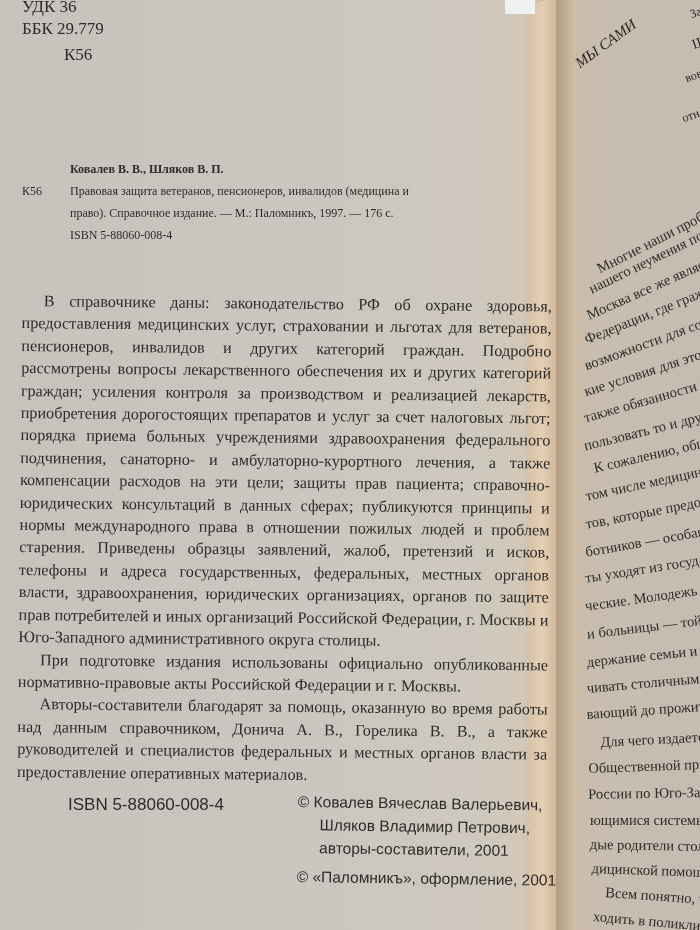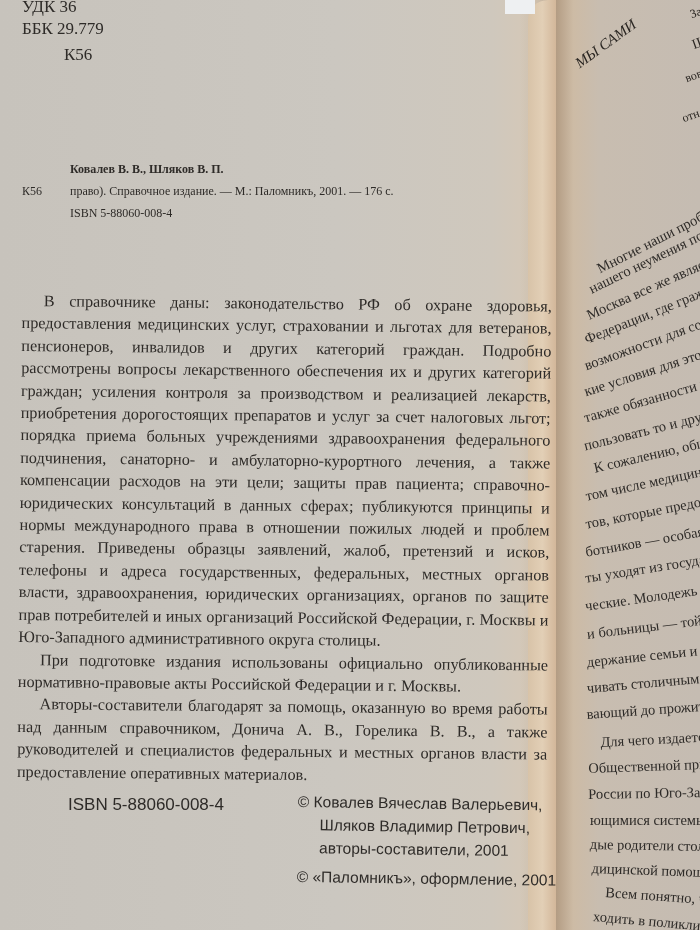--- a/index.html
+++ b/index.html
@@ -72,21 +72,22 @@
 
 <div class="meta udk">УДК 36</div>
 <div class="meta bbk">ББК 29.779</div>
 <div class="meta k56top">К56</div>
 
 <div class="biblio">
   <div class="authors">Ковалев В. В., Шляков В. П.</div>
   <div class="row">
     <div class="code">К56</div>
     <div class="body">
-      <div style="white-space:nowrap">право). Справочное издание. — М.: Паломникъ, 2001. — 176 с.</div>
+      <div style="white-space:nowrap">Правовая защита ветеранов, пенсионеров, инвалидов (медицина и</div>
+      <div style="white-space:nowrap">право). Справочное издание. — М.: Паломникъ, 1997. — 176 с.</div>
     </div>
   </div>
   <div class="isbn">ISBN 5-88060-008-4</div>
 </div>
 
 <div class="abstract">
   <p>В справочнике даны: законодательство РФ об охране здоровья, предоставления медицинских услуг, страховании и льготах для ветеранов, пенсионеров, инвалидов и других категорий граждан. Подробно рассмотрены вопросы лекарственного обеспечения их и других категорий граждан; усиления контроля за производством и реализацией лекарств, приобретения дорогостоящих препаратов и услуг за счет налоговых льгот; порядка приема больных учреждениями здравоохранения федерального подчинения, санаторно- и амбулаторно-курортного лечения, а также компенсации расходов на эти цели; защиты прав пациента; справочно-юридических консультаций в данных сферах; публикуются принципы и нормы международного права в отношении пожилых людей и проблем старения. Приведены образцы заявлений, жалоб, претензий и исков, телефоны и адреса государственных, федеральных, местных органов власти, здравоохранения, юридических организациях, органов по защите прав потребителей и иных организаций Российской Федерации, г. Москвы и Юго-Западного административного округа столицы.</p>
   <p>При подготовке издания использованы официально опубликованные нормативно-правовые акты Российской Федерации и г. Москвы.</p>
   <p>Авторы-составители благодарят за помощь, оказанную во время работы над данным справочником, Донича А. В., Горелика В. В., а также руководителей и специалистов федеральных и местных органов власти за предоставление оперативных материалов.</p>
 </div>

